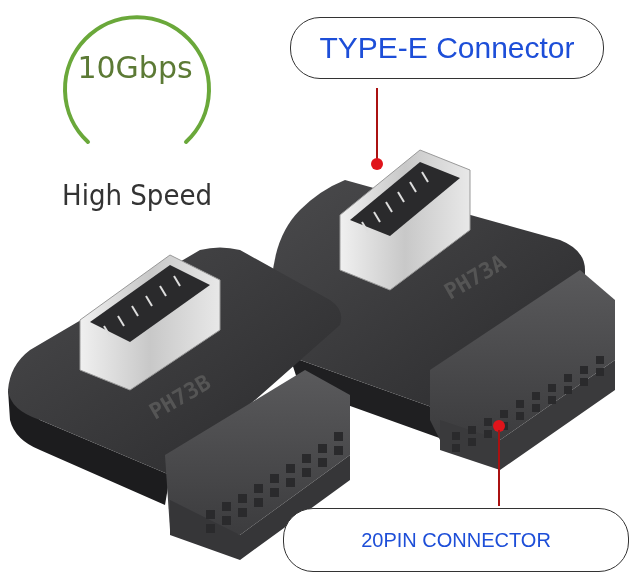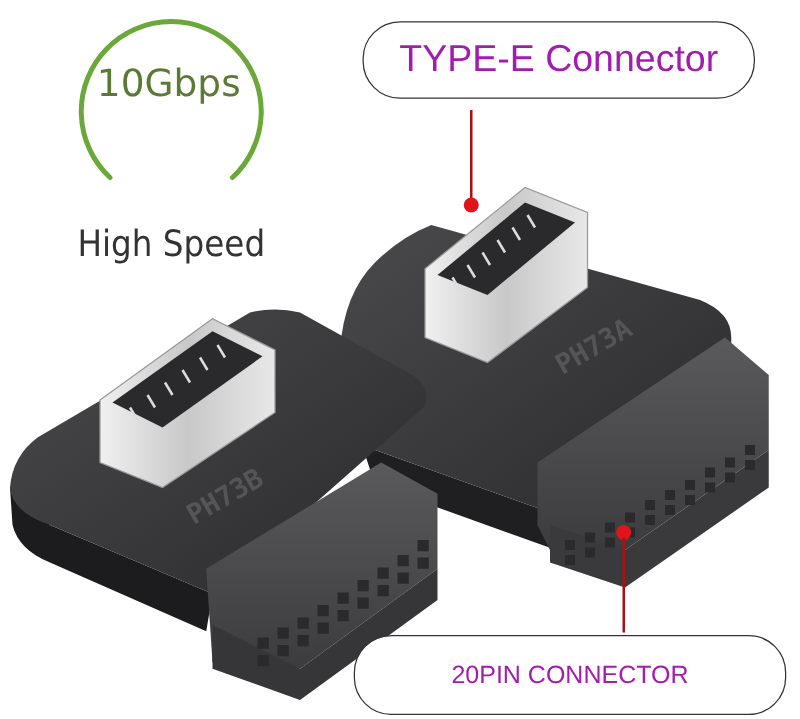--- a/index.html
+++ b/index.html
@@ -5,21 +5,21 @@
     html, body { margin: 0; padding: 0; background: #ffffff; }
     body { width: 640px; height: 575px; position: relative; overflow: hidden; font-family: "Liberation Sans", sans-serif; }
     .abs { position: absolute; }
 
     
     .speed-arc { left: 50px; top: 6px; width: 172px; height: 150px; }
     .speed-text { left: 60px; top: 50px; width: 150px; text-align: center; font-size: 30px; color: #5c7a35; font-family: "DejaVu Sans", sans-serif; letter-spacing: 0px; }
     .speed-caption { left: 62px; top: 178px; font-size: 29px; color: #333333; font-family: "DejaVu Sans", sans-serif; transform: scaleX(0.9); transform-origin: left top; }
 
     
-    .pill { border: 1.5px solid #333; border-radius: 30px; background: #fff; display: flex; align-items: center; justify-content: center; color: #a21caf; font-weight: normal; }
+    .pill { border: 1.5px solid #333; border-radius: 30px; background: #fff; display: flex; align-items: center; justify-content: center; color: #1d4ed8; font-weight: normal; }
     .pill-top { left: 290px; top: 17px; width: 312px; height: 60px; font-size: 30px; }
     .pill-bottom { left: 283px; top: 508px; width: 344px; height: 62px; font-size: 20px; }
 
     .leader { background: #a11; width: 2px; }
     .dot { width: 12px; height: 12px; border-radius: 50%; background: #e0141b; }
 
     
     .product { left: 0; top: 0; width: 640px; height: 575px; }
   </style>
 </head>

